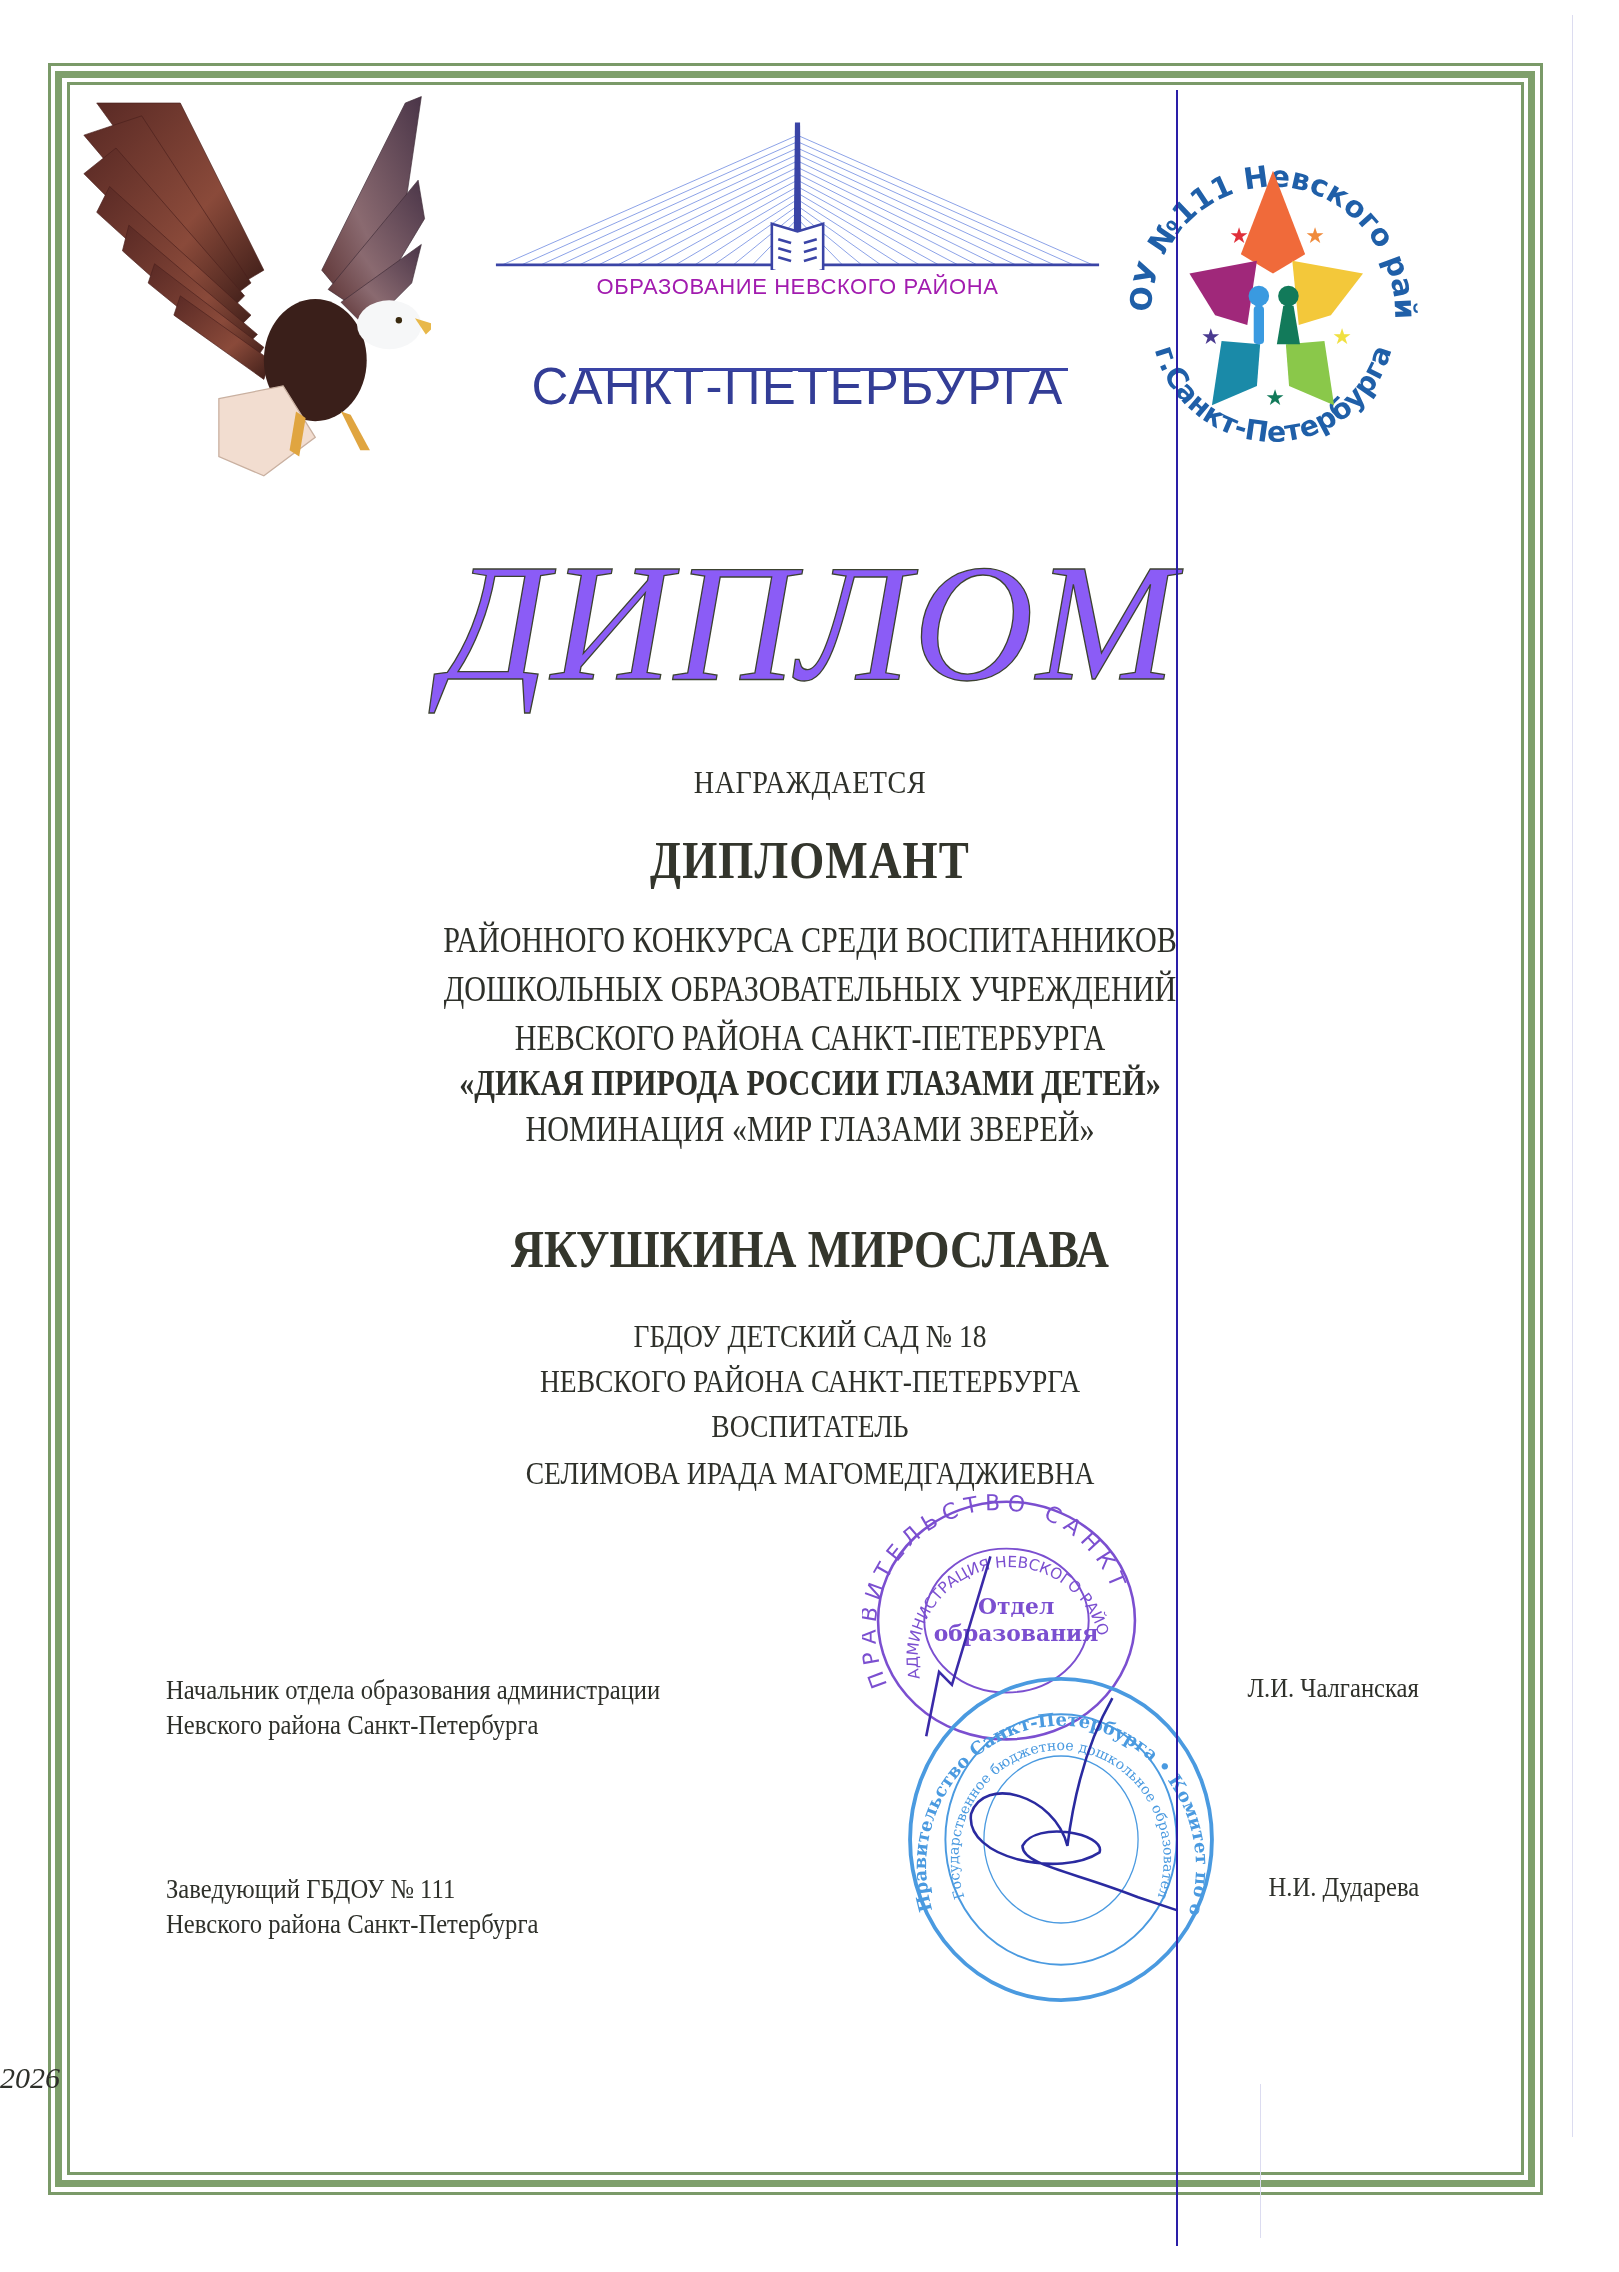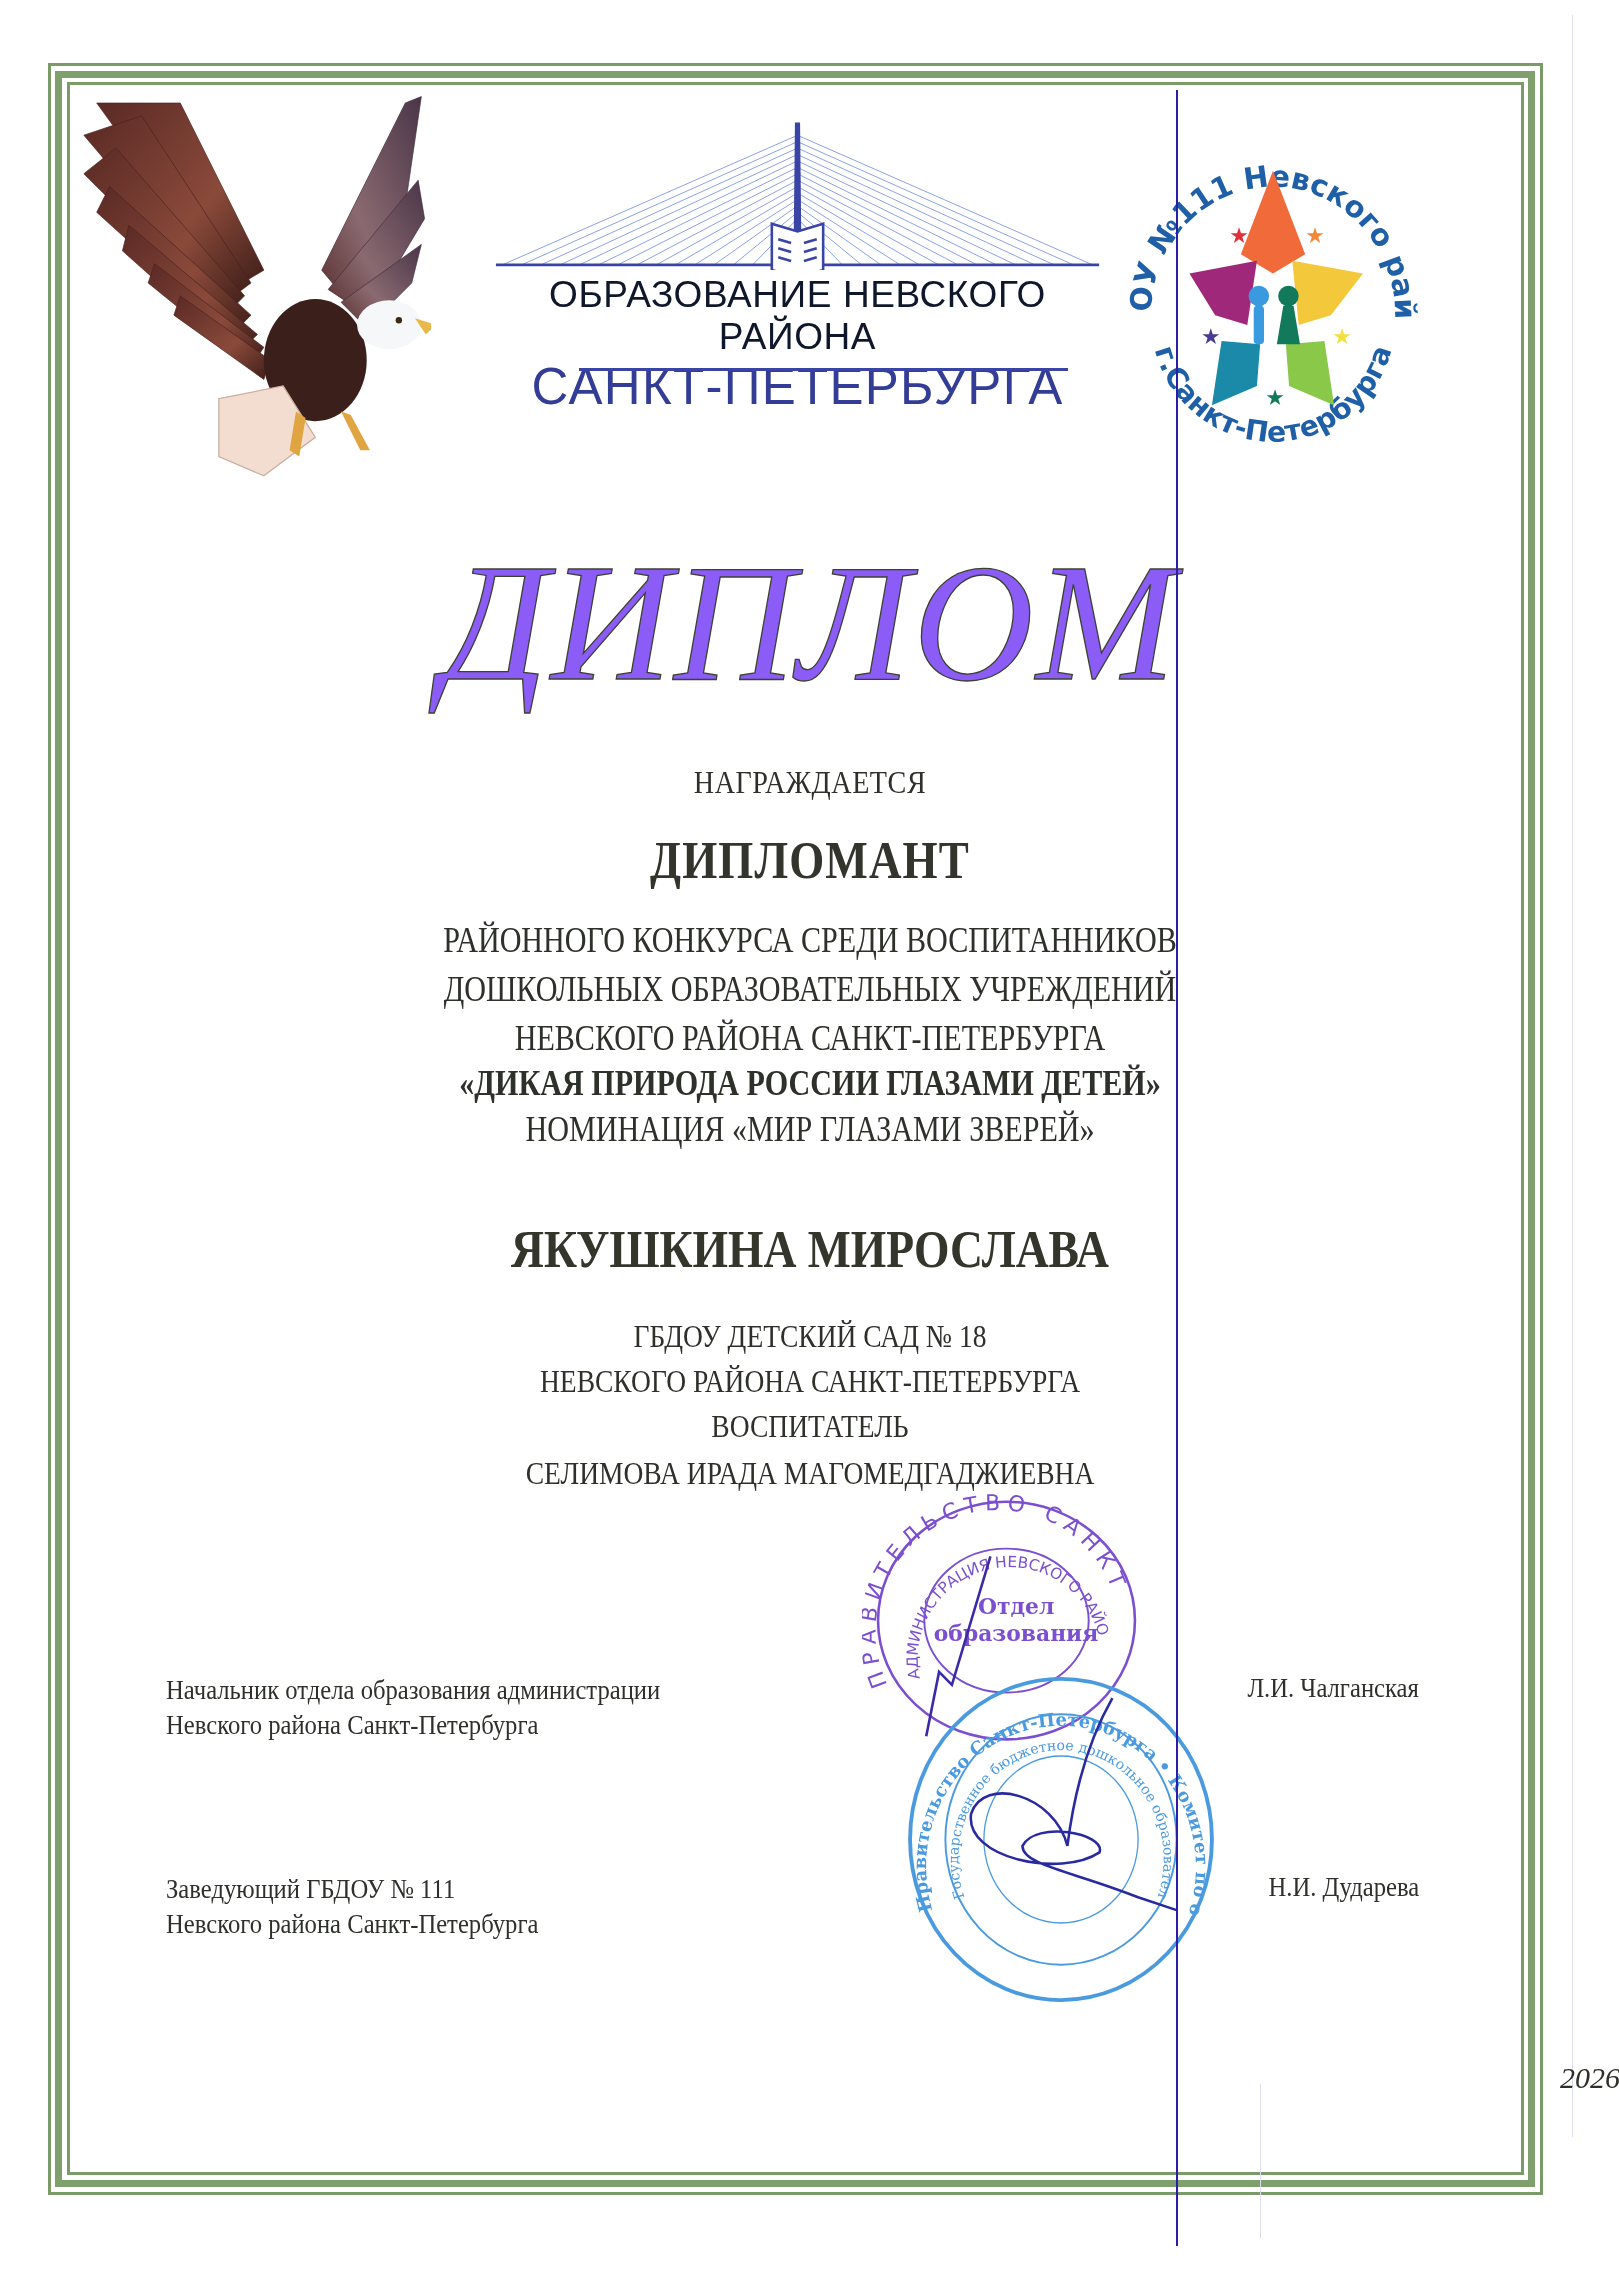--- a/index.html
+++ b/index.html
@@ -16,22 +16,22 @@
 
   .scan-line { position:absolute; top:90px; left:1176px; width:1.9px; height:2156px; background:#2a1ea8; }
   .scan-faint { position:absolute; width:1.3px; background:#dcdcf0; }
 
   
   .eagle { position:absolute; left:71px; top:77px; width:360px; height:412px; }
 
   
   .edu-logo { position:absolute; left:489px; top:116px; width:617px; height:257px; }
   .edu-line1 { position:absolute; left:0; width:617px; top:158px; text-align:center;
-    font-family:"Liberation Sans", "DejaVu Sans", sans-serif; color:#0f172a;
-    font-size:37px; letter-spacing:0.6px; }
+    font-family:"Liberation Sans", "DejaVu Sans", sans-serif; color:#a21caf;
+    font-size:22px; letter-spacing:0.6px; }
   .edu-line2 { position:absolute; left:0; width:617px; top:196px; text-align:center;
     font-family:"Liberation Sans", "DejaVu Sans", sans-serif; color:#333d96;
     font-size:51px; letter-spacing:1.3px;margin-top:45px; }
   .edu-underline { position:absolute; left:90px; width:489px; top:252px; height:2.6px; background:#3a44a6; }
 
   
   .kg-logo { position:absolute; left:1093px; top:103px; width:360px; height:386px; }
 
   .title {
     position:absolute; left:0; width:1620px; top:527px; text-align:center;
@@ -43,21 +43,21 @@
   .awarded { top:764px; font-size:32px; color:#2e302a; letter-spacing:0.6px; transform:scaleX(0.88); }
   .rank { top:830px; font-size:53px; font-weight:bold; color:#33352c; letter-spacing:1.3px; transform:scaleX(0.85); }
   .contest { font-size:35px; color:#2e302a; transform:scaleX(0.86); }
   .contest.b { font-weight:bold; }
   .student { top:1219px; font-size:53px; font-weight:bold; color:#34362c; transform:scaleX(0.86); }
   .org { font-size:32px; color:#2e302a; transform:scaleX(0.86); }
 
   .sig-left { position:absolute; left:166px; font-size:28px; color:#2e302a; line-height:35px; transform-origin:left; transform:scaleX(0.88); white-space:nowrap; }
   .sig-right { position:absolute; right:201px; font-size:28px; color:#2e302a; transform-origin:right; transform:scaleX(0.88); white-space:nowrap; }
 
-  .year { position:absolute; left:0; width:1620px; top:2061px; text-align:right; font-style:italic; font-size:30px; color:#2e302a; }
+  .year { position:absolute; left:0; width:1620px; top:2061px; text-align:left; font-style:italic; font-size:30px; color:#2e302a; }
 
   .stamp { position:absolute; }
 </style>
 </head>
 <body>
 
 <div class="frame frame-outer"></div>
 <div class="frame frame-mid"></div>
 <div class="frame frame-inner"></div>
 

